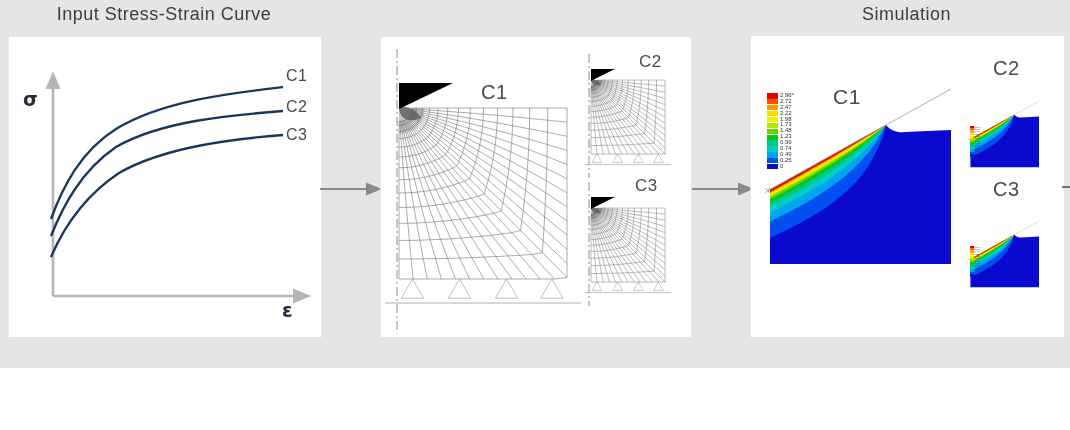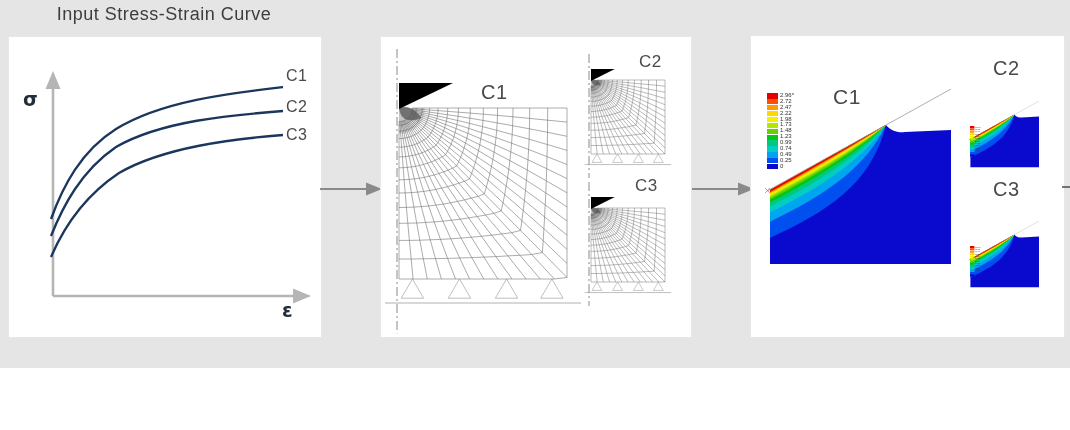--- a/index.html
+++ b/index.html
@@ -27,20 +27,21 @@
   .lsw{display:inline-block;width:11px;height:5.3px;}
   .llb{font-size:6px;line-height:5.9px;color:#333;margin-left:2px;white-space:nowrap;}
   .legend.sm{transform:scale(0.4);transform-origin:top left;}
 </style>
 </head>
 <body>
 
 <div class="stage">
 
   <div class="ptitle t1">Input Stress-Strain Curve</div>
+  <div class="ptitle t3">Simulation</div>
 
   <div class="panel box1">
     <svg id="ss-plot" style="left:0;top:0" width="312" height="300" viewBox="0 0 312 300">
         <line x1="44" y1="259" x2="44" y2="52" stroke="#b5b5b5" stroke-width="2.6"></line>
         <polygon points="44,34 36.5,52 51.5,52" fill="#b5b5b5"></polygon>
         <line x1="44" y1="259" x2="284" y2="259" stroke="#b5b5b5" stroke-width="2.6"></line>
         <polygon points="302,259 284,251.5 284,266.5" fill="#b5b5b5"></polygon>
         <path d="M42,182 C54,149 72,114 107,92 C152,64 222,56 274,50" fill="none" stroke="#1b365d" stroke-width="2.3"></path>
         <path d="M42,199 C54,169 72,134 107,110 C152,84 222,78 274,74" fill="none" stroke="#1b365d" stroke-width="2.3"></path>
         <path d="M42,220 C54,192 74,160 110,136 C155,110 224,102 274,98" fill="none" stroke="#1b365d" stroke-width="2.3"></path>

